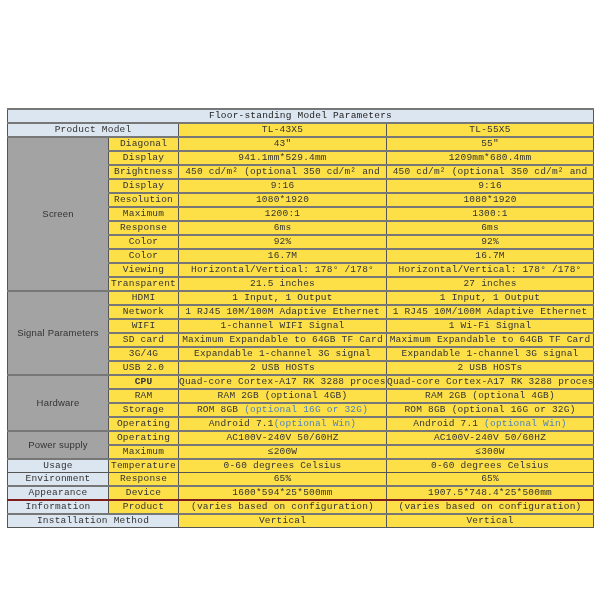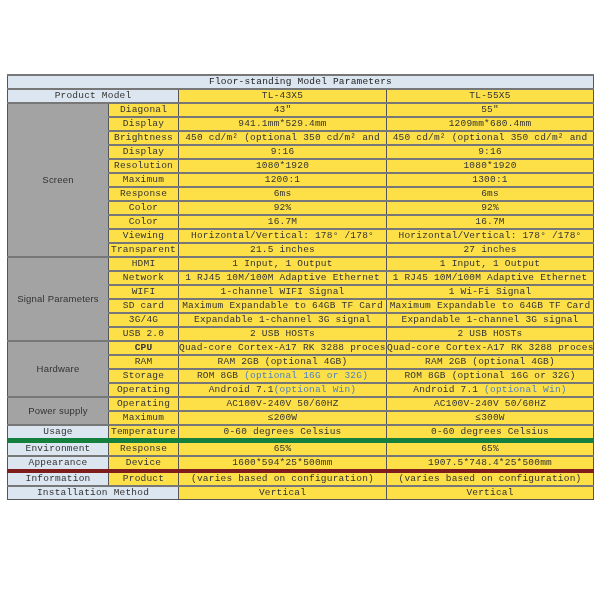--- a/index.html
+++ b/index.html
@@ -1,18 +1,18 @@
 <!DOCTYPE html>
 <html><head>
   <meta charset="utf-8">
   <style>
     html, body { margin: 0; padding: 0; background: #ffffff; }
     body { width: 600px; height: 600px; position: relative; overflow: hidden;
            font-family: "Liberation Mono", "DejaVu Sans Mono", monospace; color: #333; }
-    table.spec { position: absolute; left: 7px; top: 74px; width: 586px;
+    table.spec { position: absolute; left: 7px; top: 108px; width: 586px;
                  border-collapse: collapse; table-layout: fixed; }
     table.spec td { border: 1px solid #555; padding: 0; text-align: center;
                     font-size: 9.5px; line-height: 12px; height: 12px; white-space: nowrap; overflow: hidden;
                     letter-spacing: 0.2px; }
     td.title { background: #dce6f1; height: 26px; font-size: 17px; line-height: 26px; letter-spacing: 1.5px; color: #222; }
     td.hdr { background: #dce6f1; }
     td.grp { background: #a3a3a3; font-family: "Liberation Sans", "DejaVu Sans", sans-serif; font-size: 11px; line-height: 14px; white-space: normal; }
     td.grp-mono { background: #dce6f1; white-space: normal; }
     td.lbl { background: #fde047; }
     td.val { background: #fde047; }
@@ -163,34 +163,34 @@
     <td class="val">≤200W</td>
     <td class="val">≤300W</td>
   </tr>
 
   <tr>
     <td class="grp-mono">Usage</td>
     <td class="lbl">Temperature</td>
     <td class="val">0-60 degrees Celsius</td>
     <td class="val">0-60 degrees Celsius</td>
   </tr>
-  <tr style="border-top:5px solid #15803d;">
+  <tr style="border-top:1px solid #15803d;">
     <td class="grp-mono" style="border-top:none;">Environment</td>
     <td class="lbl">Response</td>
     <td class="val">65%</td>
     <td class="val">65%</td>
   </tr>
 
   <tr>
     <td class="grp-mono">Appearance</td>
     <td class="lbl">Device</td>
     <td class="val">1600*594*25*500mm</td>
     <td class="val">1907.5*748.4*25*500mm</td>
   </tr>
-  <tr style="border-top:4px solid #7f1d1d;">
+  <tr style="border-top:2px solid #7f1d1d;">
     <td class="grp-mono" style="border-top:none;">Information</td>
     <td class="lbl">Product</td>
     <td class="val">(varies based on configuration)</td>
     <td class="val">(varies based on configuration)</td>
   </tr>
 
   <tr>
     <td class="hdr" colspan="2">Installation Method</td>
     <td class="val">Vertical</td>
     <td class="val">Vertical</td>

